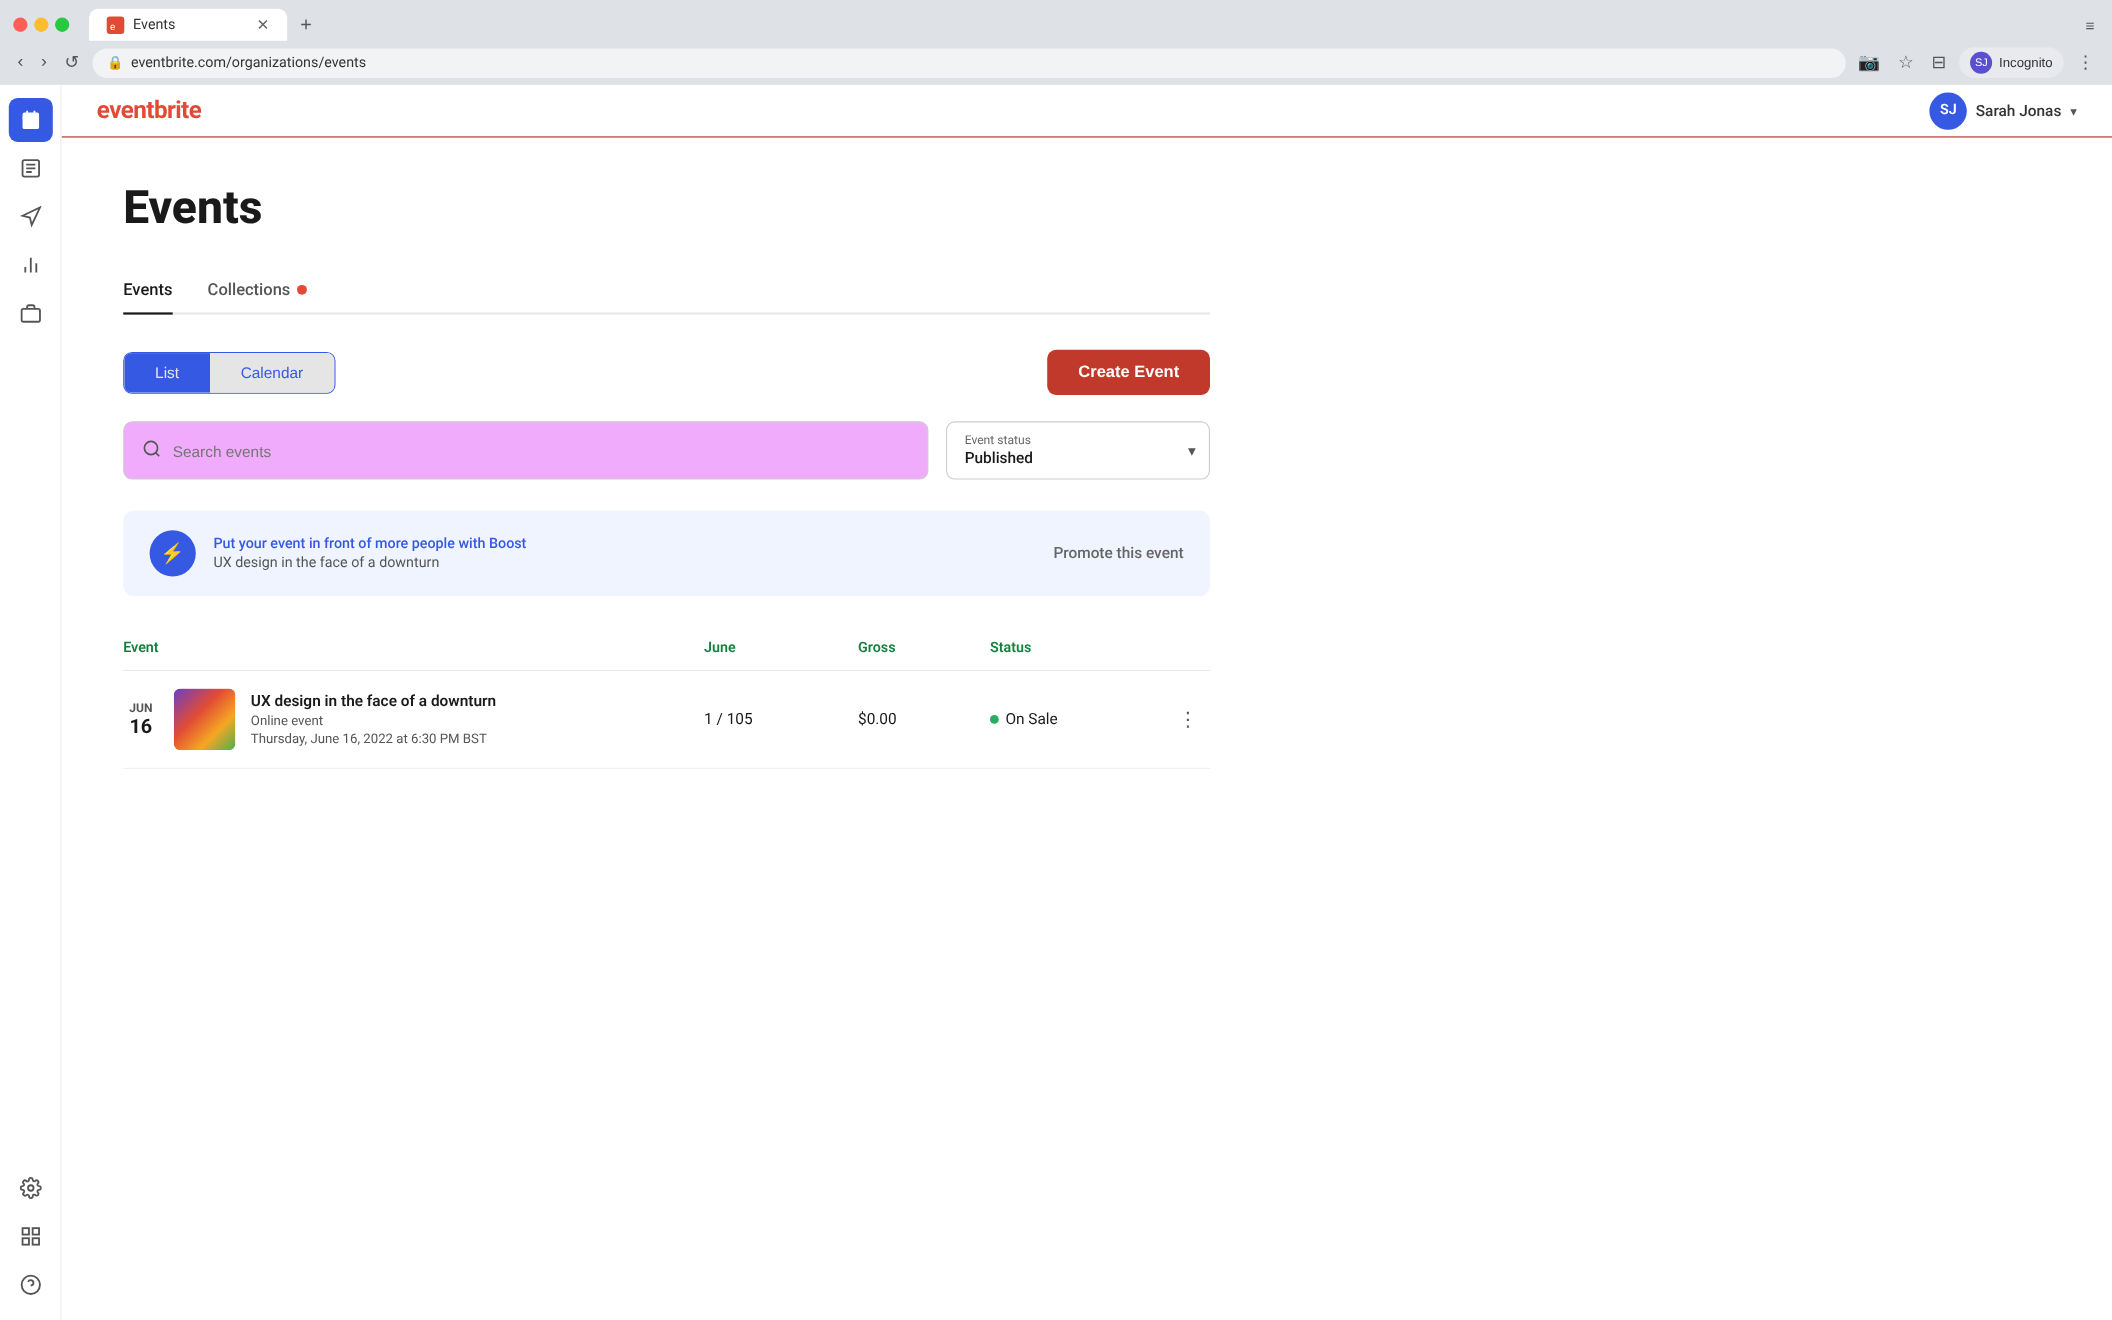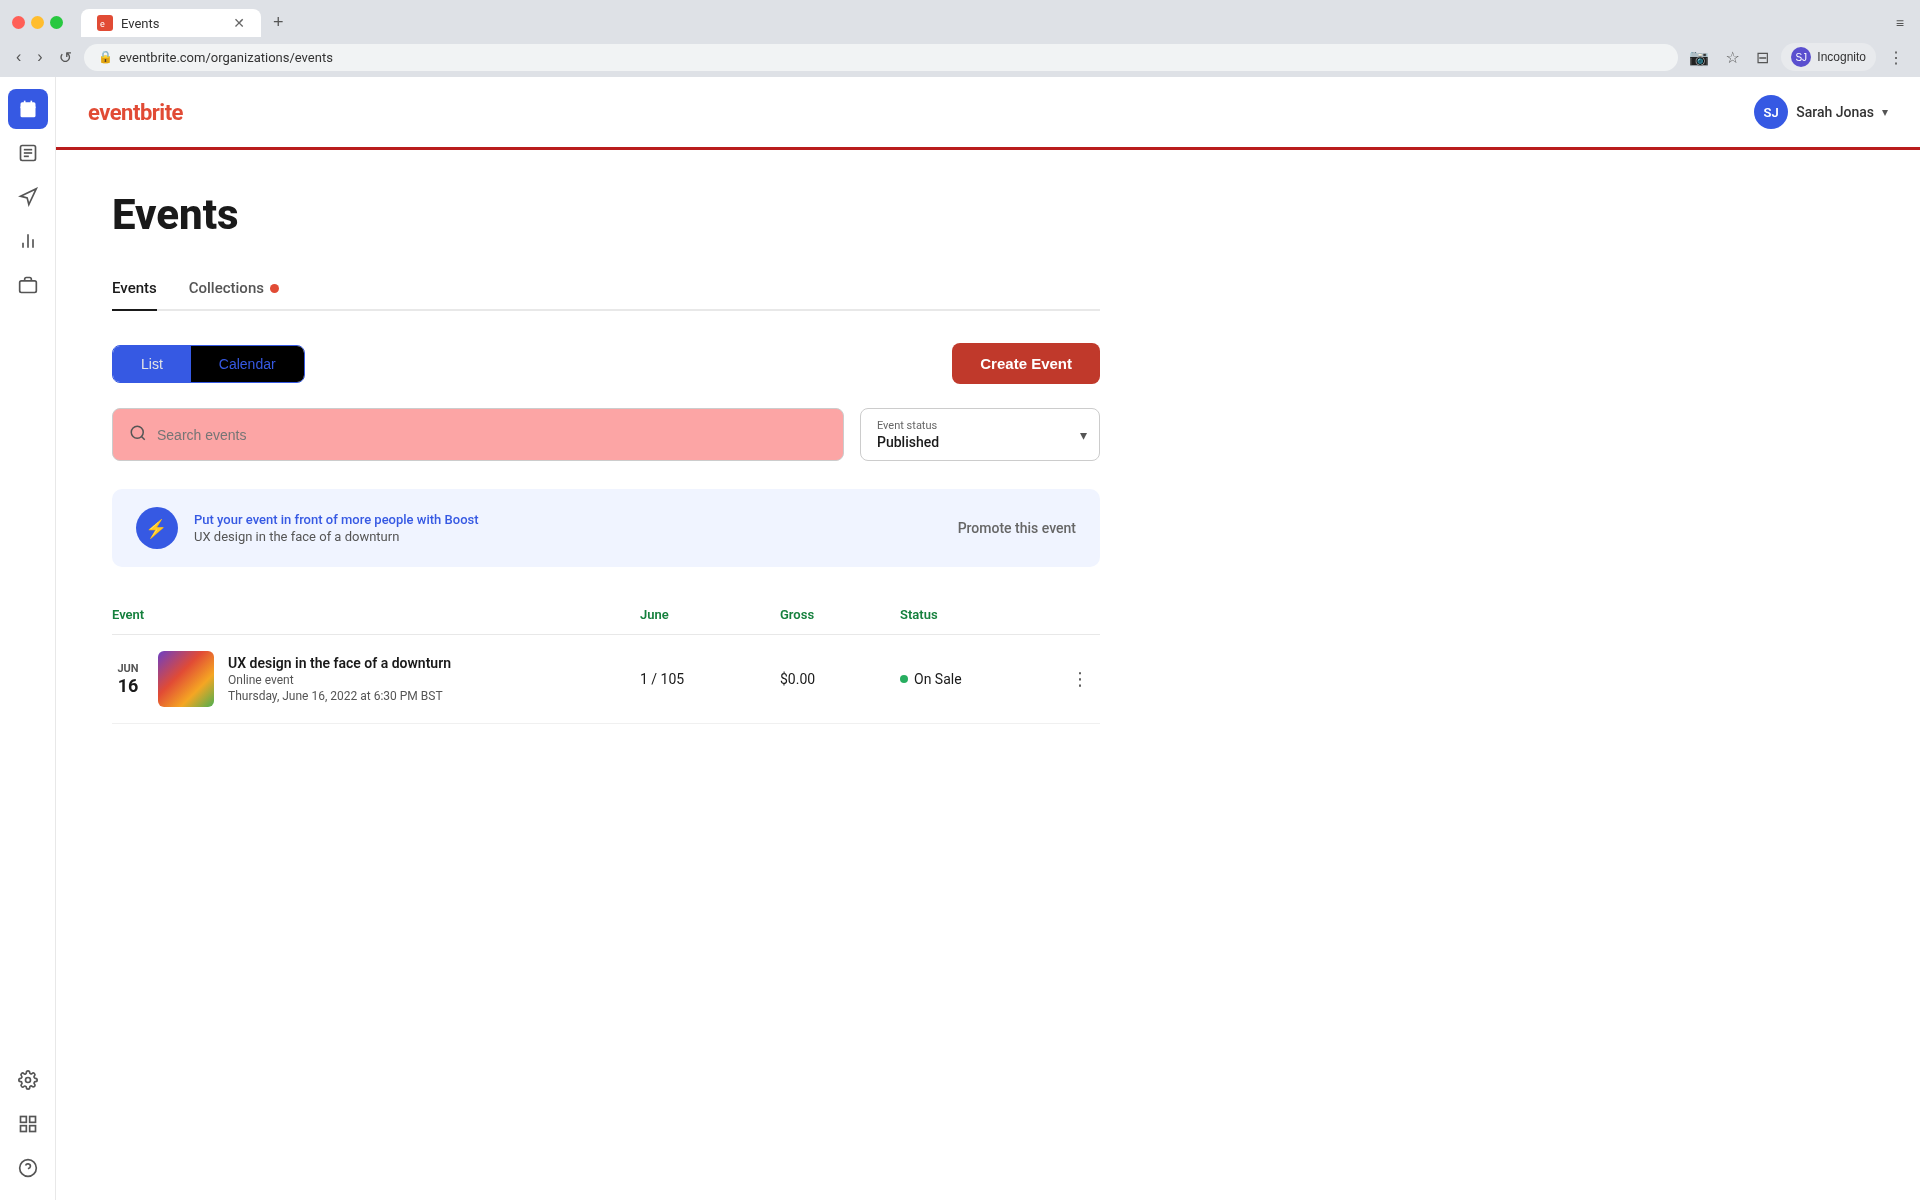--- a/index.html
+++ b/index.html
@@ -34,48 +34,48 @@
     .sidebar { width: 56px; background: #fff; border-right: 1px solid #e8e8e8; display: flex; flex-direction: column; align-items: center; padding: 12px 0; gap: 4px; flex-shrink: 0; }
     .sidebar-item { width: 40px; height: 40px; border-radius: 8px; display: flex; align-items: center; justify-content: center; cursor: pointer; color: #555; font-size: 18px; transition: background 0.15s; }
     .sidebar-item.active { background: #3659e3; color: #fff; }
     .sidebar-spacer { flex: 1; }
     .sidebar-bottom { display: flex; flex-direction: column; align-items: center; gap: 4px; }
 
     
     .main-content { flex: 1; overflow-y: auto; padding: 0; background: #fff; }
 
     
-    .top-nav { display: flex; align-items: center; padding: 0 32px; height: 73px; border-bottom: 3px solid #b91c1c; justify-content: space-between; }
+    .top-nav { display: flex; align-items: center; padding: 0 32px; height: 48px; border-bottom: 1px solid #b91c1c; justify-content: space-between; }
     .brand-logo { display: flex; align-items: center; }
     .brand-logo .logo-text { color: #e14b35; font-size: 22px; font-weight: 700; letter-spacing: -0.5px; }
     .user-info { display: flex; align-items: center; gap: 8px; cursor: pointer; }
     .avatar { width: 34px; height: 34px; border-radius: 50%; background: #3659e3; color: #fff; display: flex; align-items: center; justify-content: center; font-size: 13px; font-weight: 600; }
     .user-name { font-size: 14px; font-weight: 500; color: #333; }
     .chevron-down { font-size: 12px; color: #555; }
 
     
     .page-content { padding: 40px 56px; max-width: 1100px; }
     .page-title { font-size: 42px; font-weight: 800; color: #1a1a1a; margin-bottom: 32px; }
 
     
     .tabs { display: flex; gap: 32px; border-bottom: 2px solid #e8e8e8; margin-bottom: 32px; }
     .tab { padding: 8px 0 12px; font-size: 15px; font-weight: 500; color: #555; cursor: pointer; border-bottom: 2px solid transparent; margin-bottom: -2px; display: flex; align-items: center; gap: 6px; }
     .tab.active { color: #1a1a1a; border-bottom-color: #1a1a1a; }
     .tab-badge { width: 9px; height: 9px; background: #e14b35; border-radius: 50%; display: inline-block; }
 
     
     .toolbar { display: flex; align-items: center; justify-content: space-between; margin-bottom: 24px; }
     .view-toggle { display: flex; border: 1.5px solid #3659e3; border-radius: 8px; overflow: hidden; }
-    .view-btn { padding: 10px 28px; font-size: 14px; font-weight: 500; cursor: pointer; border: none; background: #000000; color: #3659e3; }
+    .view-btn { padding: 10px 28px; font-size: 14px; font-weight: 500; cursor: pointer; border: none; background: #e5e5e5; color: #3659e3; }
     .view-btn.active { background: #3659e3; color: #e5e5e5; }
     .create-event-btn { background: #c0392b; color: #fff; border: none; border-radius: 8px; padding: 12px 28px; font-size: 15px; font-weight: 600; cursor: pointer; }
 
     
     .filter-bar { display: flex; gap: 16px; margin-bottom: 28px; }
-    .search-box { display: flex; align-items: center; gap: 10px; border: 1.5px solid #ccc; border-radius: 8px; padding: 10px 16px; flex: 1; background: #fca5a5; }
+    .search-box { display: flex; align-items: center; gap: 10px; border: 1.5px solid #ccc; border-radius: 8px; padding: 10px 16px; flex: 1; background: #f0abfc; }
     .search-icon { color: #555; font-size: 16px; }
     .search-input { border: none; outline: none; font-size: 14px; color: #555; width: 100%; background: transparent; }
     .status-select { position: relative; border: 1.5px solid #ccc; border-radius: 8px; padding: 10px 16px; min-width: 240px; display: flex; flex-direction: column; cursor: pointer; }
     .status-label { font-size: 11px; color: #666; margin-bottom: 2px; }
     .status-value { font-size: 14px; color: #1a1a1a; font-weight: 500; }
     .status-chevron { position: absolute; right: 12px; top: 50%; transform: translateY(-50%); color: #555; font-size: 14px; }
 
     
     .boost-banner { background: #f0f4ff; border-radius: 10px; padding: 18px 24px; display: flex; align-items: center; justify-content: space-between; margin-bottom: 28px; }
     .boost-left { display: flex; align-items: center; gap: 16px; }

